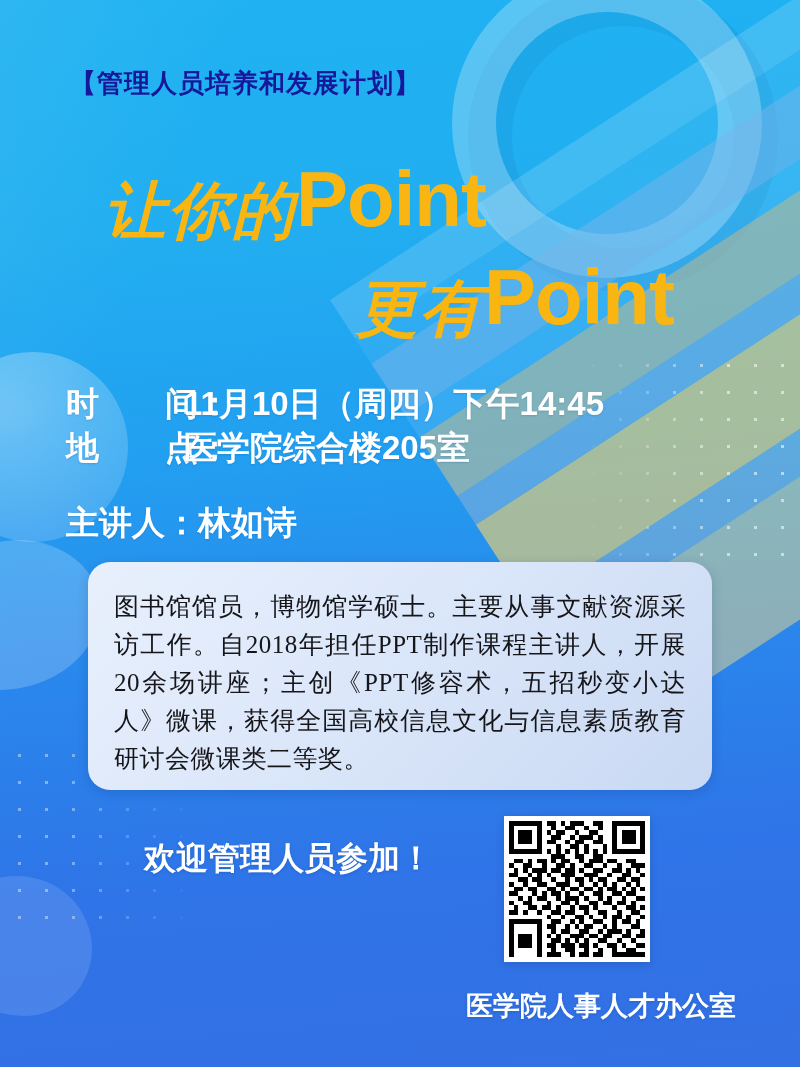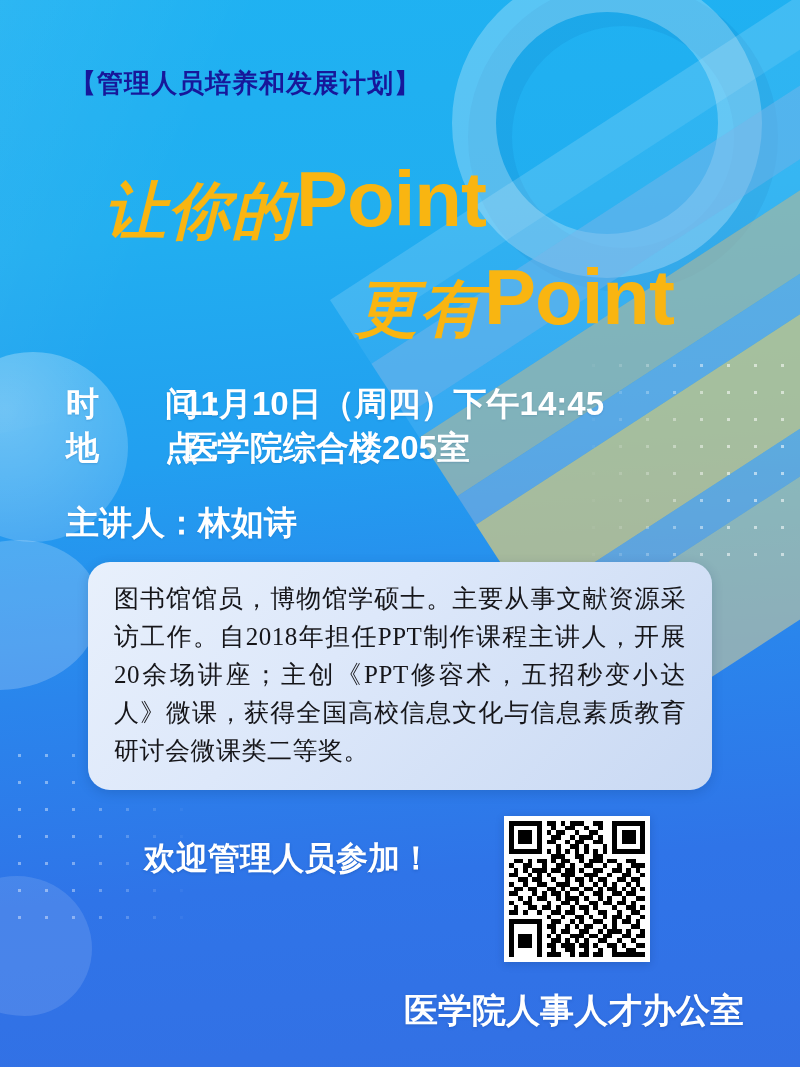--- a/index.html
+++ b/index.html
@@ -115,39 +115,39 @@
   .biobox{
     position:absolute;left:88px;top:562px;width:624px;height:228px;
     border-radius:22px;
     background:linear-gradient(135deg,#e8f0fc 0%,#dde8fa 40%,#c9d9f3 100%);
     box-shadow:0 3px 12px rgba(0,40,90,.18);
     padding:18px 26px 0 26px;box-sizing:border-box;
   }
   .biotext{
     font-family:"Liberation Serif","DejaVu Serif",serif;
     font-size:25px;line-height:1.52;color:#16161a;
-    text-align:justify;letter-spacing:.5px;
+    text-align:justify;letter-spacing:.5px;margin-top:8px;
   }
 
   .cta{
     position:absolute;left:108px;top:836px;width:360px;
     text-align:center;color:#fff;font-weight:bold;font-size:32px;line-height:1.42;
     text-shadow:0 1px 3px rgba(0,50,120,.25);
   }
 
   .qr{
     position:absolute;left:504px;top:816px;width:146px;height:146px;
     background:#fff;padding:5px;box-sizing:border-box;
     box-shadow:0 2px 8px rgba(0,40,90,.22);
   }
   .qr svg{display:block;width:100%;height:100%;}
 
   .footer{
-    position:absolute;right:56px;top:988px;
-    font-size:34px;font-weight:bold;color:#fff;white-space:nowrap;
+    position:absolute;right:64px;top:988px;
+    font-size:27px;font-weight:bold;color:#fff;white-space:nowrap;
     text-shadow:0 1px 3px rgba(0,50,120,.25);
   }
 </style>
 </head>
 <body>
 
 <div id="poster">
 
   <div class="deco sheen-tl"></div>
   <div class="deco ring-shadow"></div>

